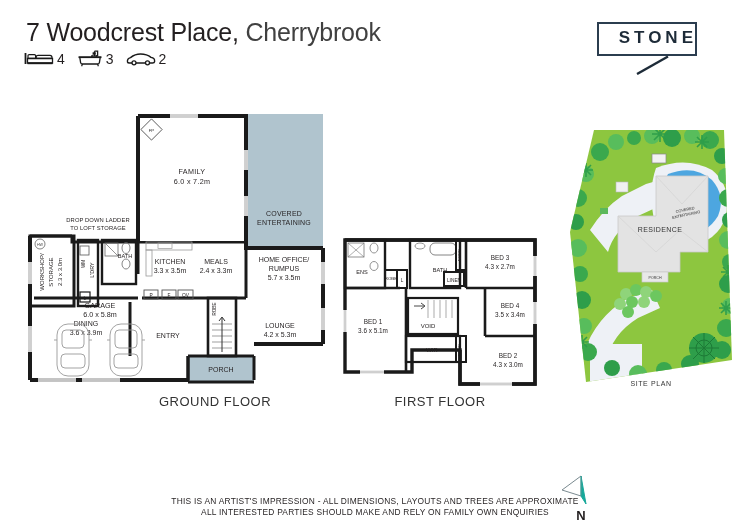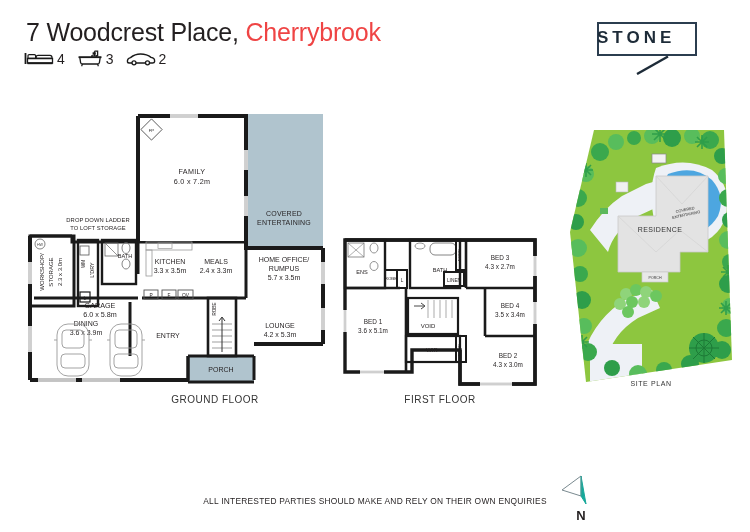--- a/index.html
+++ b/index.html
@@ -5,38 +5,38 @@
   html,body{margin:0;padding:0;}
   body{
     width:750px;height:532px;background:#ffffff;
     font-family:"Liberation Sans", sans-serif;
     color:#231f20;overflow:hidden;position:relative;
   }
   .page{position:relative;width:750px;height:532px;}
 
   
   .title{position:absolute;left:26px;top:18px;font-size:25px;font-weight:400;letter-spacing:-0.2px;white-space:nowrap;}
-  .title .accent{color:#ef4444;}
+  .title .accent{color:#404040;}
   .features{position:absolute;left:24px;top:50px;display:flex;align-items:center;gap:5px;}
   .feat{display:flex;align-items:center;gap:3px;}
   .feat .num{font-size:14px;font-weight:400;color:#231f20;}
   .feat svg{display:block;}
 
   
   .logo{position:absolute;left:597px;top:22px;width:100px;height:34px;}
   .logo-box{position:absolute;left:0;top:0;width:100px;height:34px;border:2px solid #2b3d4f;box-sizing:border-box;}
-  .logo-text{position:absolute;left:0;top:0;width:100px;height:30px;line-height:32px;text-align:left;
+  .logo-text{position:absolute;left:0;top:0;width:100px;height:30px;line-height:32px;text-align:right;
     font-size:17px;font-weight:700;letter-spacing:4px;color:#1d2b38;}
   .logo-tail{position:absolute;left:38px;top:33px;width:40px;height:20px;}
 
   
   .plan{position:absolute;}
   .plan svg{display:block;}
 
-  .floorlabel{position:absolute;font-size:10px;letter-spacing:0.5px;color:#333;text-align:center;}
+  .floorlabel{position:absolute;font-size:13px;letter-spacing:0.5px;color:#333;text-align:center;}
 
   
   .disclaimer{position:absolute;left:0;top:496px;width:750px;text-align:center;
      font-size:8.4px;letter-spacing:0.25px;line-height:11px;color:#231f20;}
   .compass{position:absolute;left:558px;top:474px;width:46px;height:52px;}
   .compass .n{position:absolute;left:0;top:34px;width:46px;text-align:center;font-size:13px;font-weight:700;color:#231f20;}
 </style>
 </head>
 <body>
 
@@ -456,21 +456,22 @@
             </g>
           </g>
         </g>
 
         <text x="95" y="274" font-size="7" fill="#333" text-anchor="middle" letter-spacing="0.6">SITE PLAN</text>
       </g>
     </svg>
   </div>
 
   <div class="disclaimer">
-    <div>ALL INTERESTED PARTIES SHOULD MAKE AND RELY ON THEIR OWN ENQUIRIES</div>
+    <div>THIS IS AN ARTIST'S IMPRESSION - ALL DIMENSIONS, LAYOUTS AND TREES ARE APPROXIMATE</div>
+    <div>ALL INTERESTED PARTIES SHOULD MAKE AND RELY ON FAMILY OWN ENQUIRIES</div>
   </div>
 
   <div class="compass">
     <svg width="46" height="34" viewBox="0 0 46 34">
       <path d="M23 2 L28 30 L23 22 Z" fill="#17a89a"></path>
       <path d="M23 2 L28 30 L23 22 Z" fill="none" stroke="#17a89a" stroke-width="1"></path>
       <path d="M23 2 L4 16 L23 22 Z" fill="#ffffff" stroke="#7a8a90" stroke-width="1"></path>
       <path d="M23 2 L23 22" stroke="#17a89a" stroke-width="0.8"></path>
     </svg>
     <div class="n">N</div>

